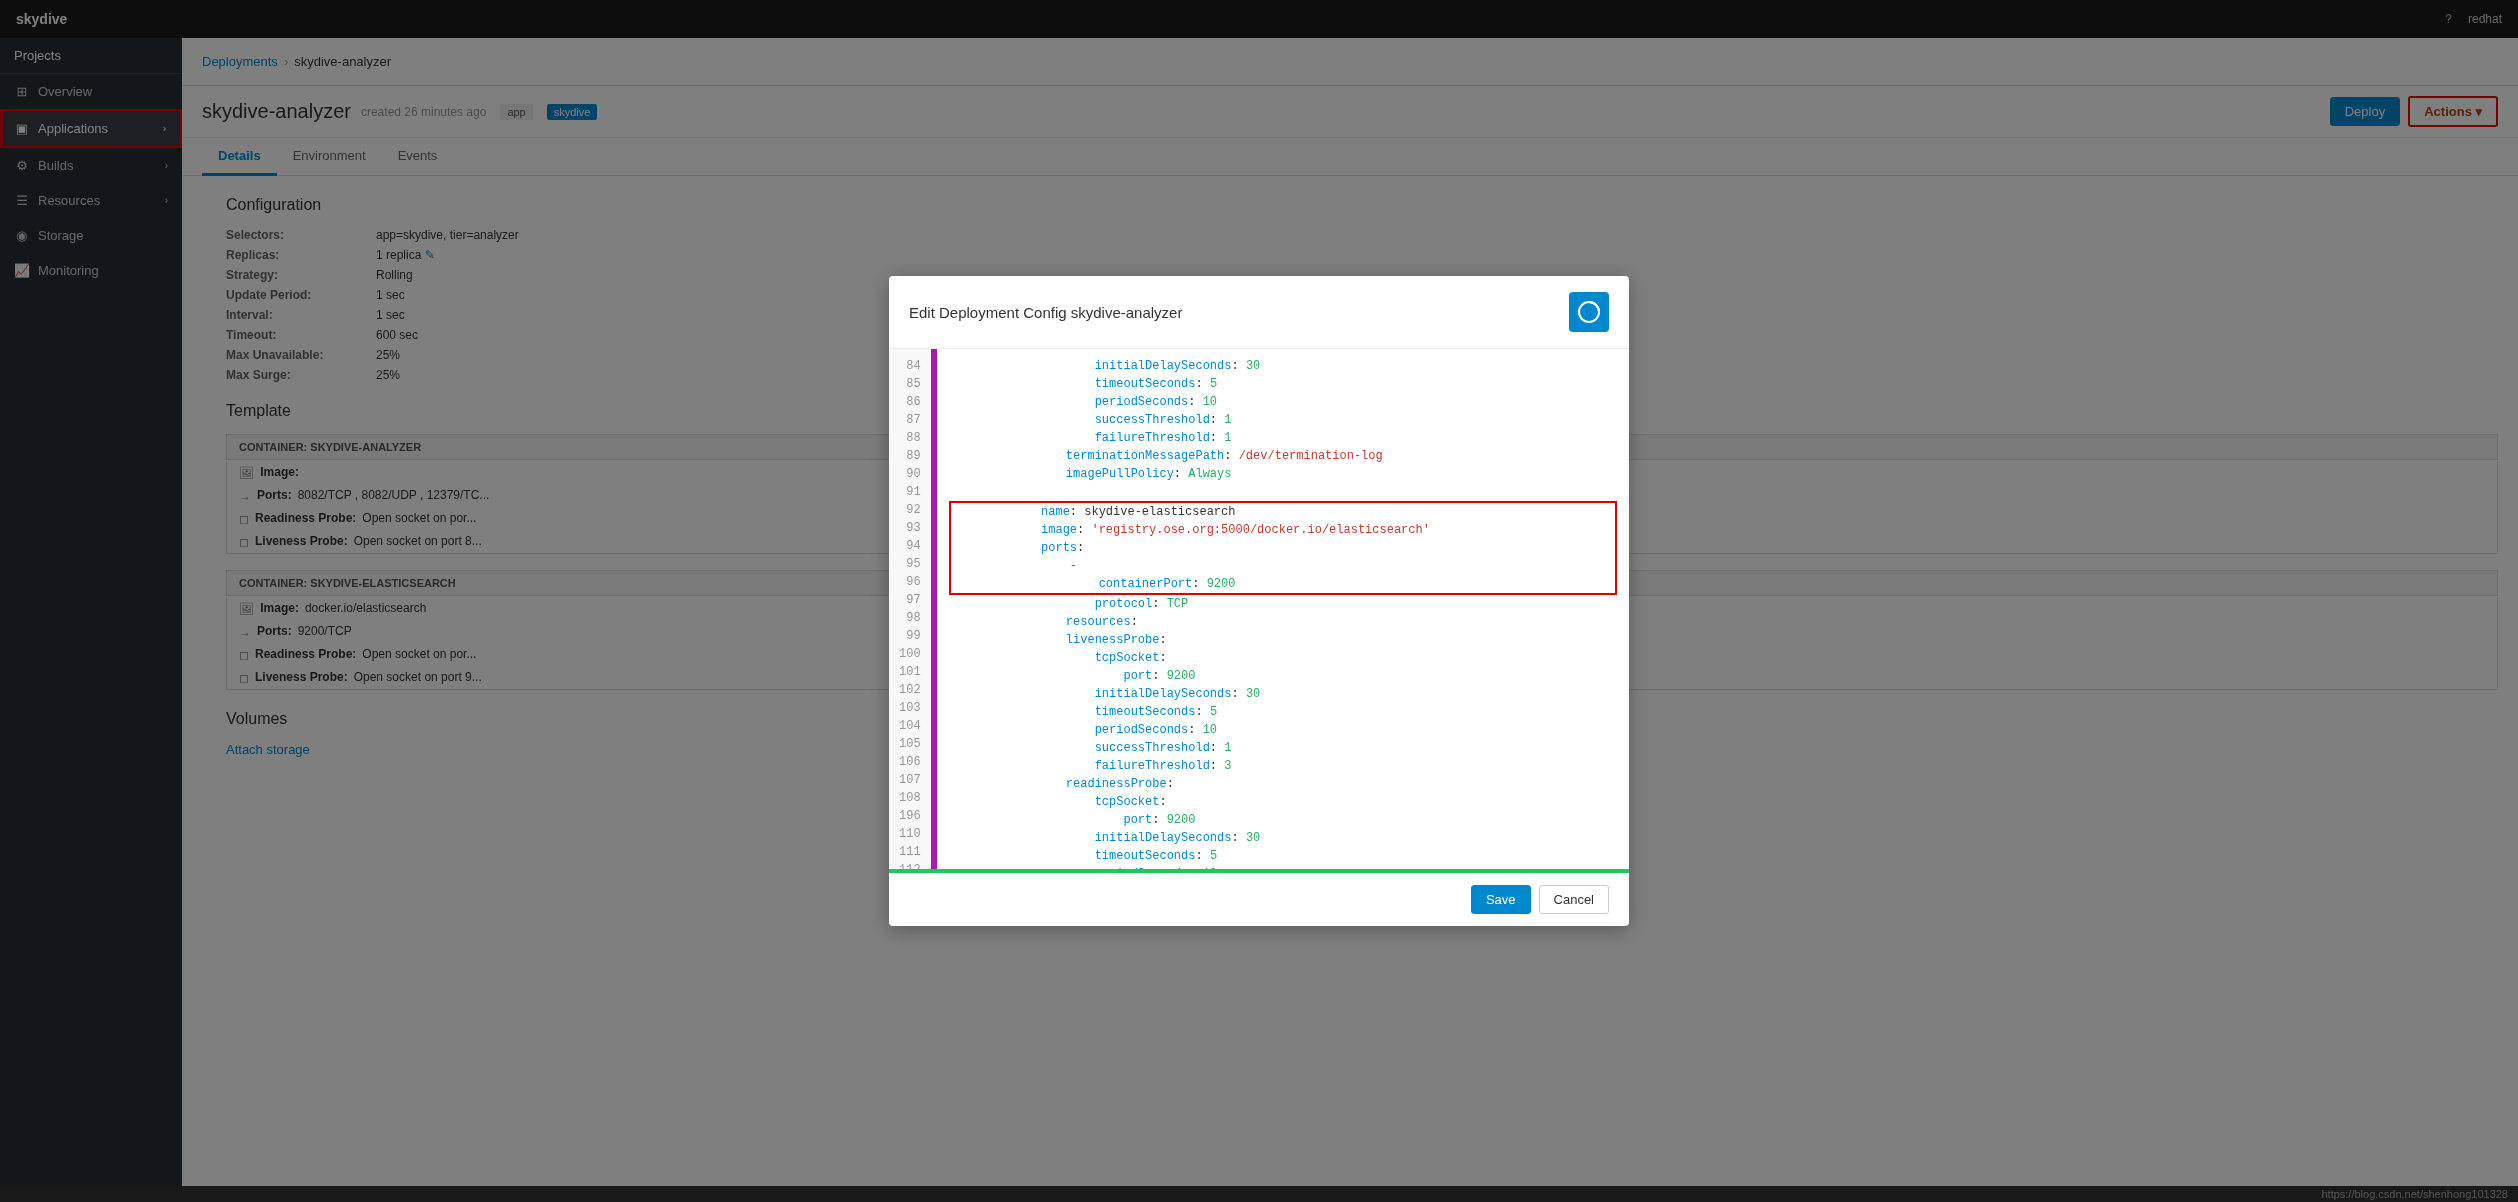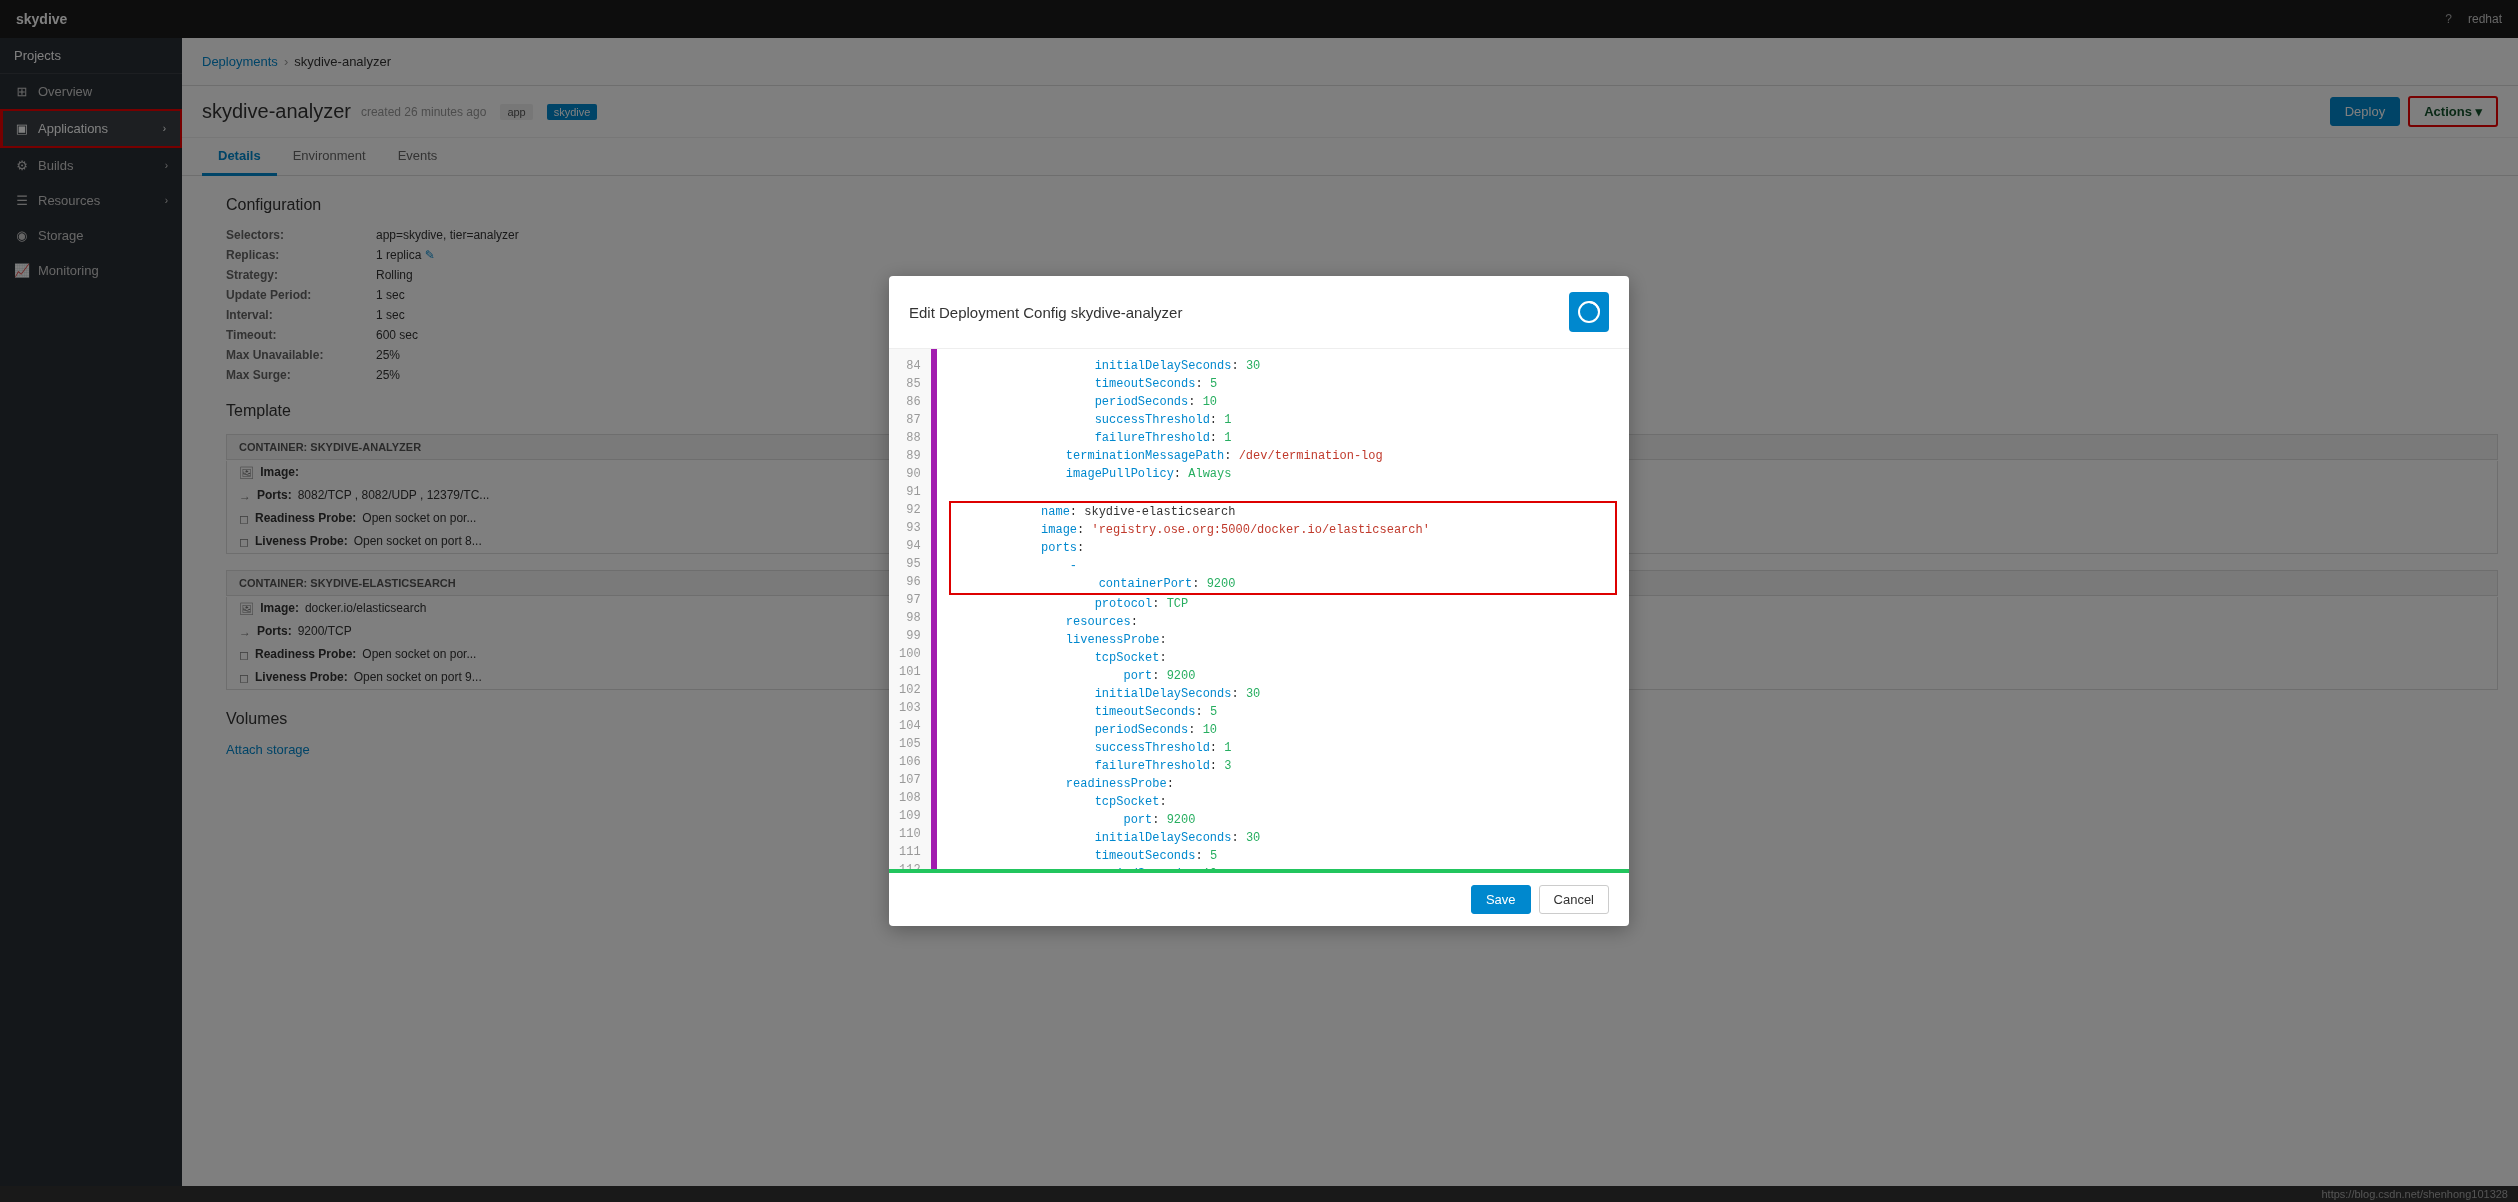--- a/index.html
+++ b/index.html
@@ -106,21 +106,21 @@
       border: 1px solid #ccc;
       background: #fff;
       cursor: pointer;
       font-size: 13px;
       color: #333;
     }
     .btn-primary { background: #0088ce; color: #fff; border-color: #0088ce; }
     .btn-actions {
       background: #fff;
       border: 2px solid #e00;
-      color: #14532d;
+      color: #c2410c;
       padding: 6px 14px;
       border-radius: 3px;
       cursor: pointer;
       font-size: 13px;
       font-weight: bold;
     }
 
     
     .tabs {
       display: flex;
@@ -454,21 +454,21 @@
             <div class="code-line">99</div>
             <div class="code-line">100</div>
             <div class="code-line">101</div>
             <div class="code-line">102</div>
             <div class="code-line">103</div>
             <div class="code-line">104</div>
             <div class="code-line">105</div>
             <div class="code-line">106</div>
             <div class="code-line">107</div>
             <div class="code-line">108</div>
-            <div class="code-line">109</div>
+            <div class="code-line">196</div>
             <div class="code-line">110</div>
             <div class="code-line">111</div>
             <div class="code-line">112</div>
           </div>
         <div class="code-content" id="code-lines"><div class="code-line">&nbsp;&nbsp;&nbsp;&nbsp;&nbsp;&nbsp;&nbsp;&nbsp;&nbsp;&nbsp;&nbsp;&nbsp;&nbsp;&nbsp;&nbsp;&nbsp;&nbsp;&nbsp;&nbsp;&nbsp;<span style="color:#0088ce">initialDelaySeconds</span>: <span style="color:#27ae60">30</span></div><div class="code-line">&nbsp;&nbsp;&nbsp;&nbsp;&nbsp;&nbsp;&nbsp;&nbsp;&nbsp;&nbsp;&nbsp;&nbsp;&nbsp;&nbsp;&nbsp;&nbsp;&nbsp;&nbsp;&nbsp;&nbsp;<span style="color:#0088ce">timeoutSeconds</span>: <span style="color:#27ae60">5</span></div><div class="code-line">&nbsp;&nbsp;&nbsp;&nbsp;&nbsp;&nbsp;&nbsp;&nbsp;&nbsp;&nbsp;&nbsp;&nbsp;&nbsp;&nbsp;&nbsp;&nbsp;&nbsp;&nbsp;&nbsp;&nbsp;<span style="color:#0088ce">periodSeconds</span>: <span style="color:#27ae60">10</span></div><div class="code-line">&nbsp;&nbsp;&nbsp;&nbsp;&nbsp;&nbsp;&nbsp;&nbsp;&nbsp;&nbsp;&nbsp;&nbsp;&nbsp;&nbsp;&nbsp;&nbsp;&nbsp;&nbsp;&nbsp;&nbsp;<span style="color:#0088ce">successThreshold</span>: <span style="color:#27ae60">1</span></div><div class="code-line">&nbsp;&nbsp;&nbsp;&nbsp;&nbsp;&nbsp;&nbsp;&nbsp;&nbsp;&nbsp;&nbsp;&nbsp;&nbsp;&nbsp;&nbsp;&nbsp;&nbsp;&nbsp;&nbsp;&nbsp;<span style="color:#0088ce">failureThreshold</span>: <span style="color:#27ae60">1</span></div><div class="code-line">&nbsp;&nbsp;&nbsp;&nbsp;&nbsp;&nbsp;&nbsp;&nbsp;&nbsp;&nbsp;&nbsp;&nbsp;&nbsp;&nbsp;&nbsp;&nbsp;<span style="color:#0088ce">terminationMessagePath</span>: <span style="color:#c0392b">/dev/termination-log</span></div><div class="code-line">&nbsp;&nbsp;&nbsp;&nbsp;&nbsp;&nbsp;&nbsp;&nbsp;&nbsp;&nbsp;&nbsp;&nbsp;&nbsp;&nbsp;&nbsp;&nbsp;<span style="color:#0088ce">imagePullPolicy</span>: <span style="color:#27ae60">Always</span></div><div class="code-line">&nbsp;</div><div class="code-line" style="display:block;line-height:1.5;border-top:2px solid #dd0000;border-left:2px solid #dd0000;border-right:2px solid #dd0000;background:#fff;padding:0 4px;">&nbsp;&nbsp;&nbsp;&nbsp;&nbsp;&nbsp;&nbsp;&nbsp;&nbsp;&nbsp;&nbsp;&nbsp;<span style="color:#0088ce">name</span>: skydive-elasticsearch</div><div class="code-line" style="display:block;line-height:1.5;border-left:2px solid #dd0000;border-right:2px solid #dd0000;background:#fff;padding:0 4px;">&nbsp;&nbsp;&nbsp;&nbsp;&nbsp;&nbsp;&nbsp;&nbsp;&nbsp;&nbsp;&nbsp;&nbsp;<span style="color:#0088ce">image</span>: <span style="color:#c0392b">'registry.ose.org:5000/docker.io/elasticsearch'</span></div><div class="code-line" style="display:block;line-height:1.5;border-left:2px solid #dd0000;border-right:2px solid #dd0000;background:#fff;padding:0 4px;">&nbsp;&nbsp;&nbsp;&nbsp;&nbsp;&nbsp;&nbsp;&nbsp;&nbsp;&nbsp;&nbsp;&nbsp;<span style="color:#0088ce">ports</span>:</div><div class="code-line" style="display:block;line-height:1.5;border-left:2px solid #dd0000;border-right:2px solid #dd0000;background:#fff;padding:0 4px;">&nbsp;&nbsp;&nbsp;&nbsp;&nbsp;&nbsp;&nbsp;&nbsp;&nbsp;&nbsp;&nbsp;&nbsp;&nbsp;&nbsp;&nbsp;&nbsp;<span style="color:#0088ce">-</span></div><div class="code-line" style="display:block;line-height:1.5;border-bottom:2px solid #dd0000;border-left:2px solid #dd0000;border-right:2px solid #dd0000;background:#fff;padding:0 4px;">&nbsp;&nbsp;&nbsp;&nbsp;&nbsp;&nbsp;&nbsp;&nbsp;&nbsp;&nbsp;&nbsp;&nbsp;&nbsp;&nbsp;&nbsp;&nbsp;&nbsp;&nbsp;&nbsp;&nbsp;<span style="color:#0088ce">containerPort</span>: <span style="color:#27ae60">9200</span></div><div class="code-line">&nbsp;&nbsp;&nbsp;&nbsp;&nbsp;&nbsp;&nbsp;&nbsp;&nbsp;&nbsp;&nbsp;&nbsp;&nbsp;&nbsp;&nbsp;&nbsp;&nbsp;&nbsp;&nbsp;&nbsp;<span style="color:#0088ce">protocol</span>: <span style="color:#27ae60">TCP</span></div><div class="code-line">&nbsp;&nbsp;&nbsp;&nbsp;&nbsp;&nbsp;&nbsp;&nbsp;&nbsp;&nbsp;&nbsp;&nbsp;&nbsp;&nbsp;&nbsp;&nbsp;<span style="color:#0088ce">resources</span>:</div><div class="code-line">&nbsp;&nbsp;&nbsp;&nbsp;&nbsp;&nbsp;&nbsp;&nbsp;&nbsp;&nbsp;&nbsp;&nbsp;&nbsp;&nbsp;&nbsp;&nbsp;<span style="color:#0088ce">livenessProbe</span>:</div><div class="code-line">&nbsp;&nbsp;&nbsp;&nbsp;&nbsp;&nbsp;&nbsp;&nbsp;&nbsp;&nbsp;&nbsp;&nbsp;&nbsp;&nbsp;&nbsp;&nbsp;&nbsp;&nbsp;&nbsp;&nbsp;<span style="color:#0088ce">tcpSocket</span>:</div><div class="code-line">&nbsp;&nbsp;&nbsp;&nbsp;&nbsp;&nbsp;&nbsp;&nbsp;&nbsp;&nbsp;&nbsp;&nbsp;&nbsp;&nbsp;&nbsp;&nbsp;&nbsp;&nbsp;&nbsp;&nbsp;&nbsp;&nbsp;&nbsp;&nbsp;<span style="color:#0088ce">port</span>: <span style="color:#27ae60">9200</span></div><div class="code-line">&nbsp;&nbsp;&nbsp;&nbsp;&nbsp;&nbsp;&nbsp;&nbsp;&nbsp;&nbsp;&nbsp;&nbsp;&nbsp;&nbsp;&nbsp;&nbsp;&nbsp;&nbsp;&nbsp;&nbsp;<span style="color:#0088ce">initialDelaySeconds</span>: <span style="color:#27ae60">30</span></div><div class="code-line">&nbsp;&nbsp;&nbsp;&nbsp;&nbsp;&nbsp;&nbsp;&nbsp;&nbsp;&nbsp;&nbsp;&nbsp;&nbsp;&nbsp;&nbsp;&nbsp;&nbsp;&nbsp;&nbsp;&nbsp;<span style="color:#0088ce">timeoutSeconds</span>: <span style="color:#27ae60">5</span></div><div class="code-line">&nbsp;&nbsp;&nbsp;&nbsp;&nbsp;&nbsp;&nbsp;&nbsp;&nbsp;&nbsp;&nbsp;&nbsp;&nbsp;&nbsp;&nbsp;&nbsp;&nbsp;&nbsp;&nbsp;&nbsp;<span style="color:#0088ce">periodSeconds</span>: <span style="color:#27ae60">10</span></div><div class="code-line">&nbsp;&nbsp;&nbsp;&nbsp;&nbsp;&nbsp;&nbsp;&nbsp;&nbsp;&nbsp;&nbsp;&nbsp;&nbsp;&nbsp;&nbsp;&nbsp;&nbsp;&nbsp;&nbsp;&nbsp;<span style="color:#0088ce">successThreshold</span>: <span style="color:#27ae60">1</span></div><div class="code-line">&nbsp;&nbsp;&nbsp;&nbsp;&nbsp;&nbsp;&nbsp;&nbsp;&nbsp;&nbsp;&nbsp;&nbsp;&nbsp;&nbsp;&nbsp;&nbsp;&nbsp;&nbsp;&nbsp;&nbsp;<span style="color:#0088ce">failureThreshold</span>: <span style="color:#27ae60">3</span></div><div class="code-line">&nbsp;&nbsp;&nbsp;&nbsp;&nbsp;&nbsp;&nbsp;&nbsp;&nbsp;&nbsp;&nbsp;&nbsp;&nbsp;&nbsp;&nbsp;&nbsp;<span style="color:#0088ce">readinessProbe</span>:</div><div class="code-line">&nbsp;&nbsp;&nbsp;&nbsp;&nbsp;&nbsp;&nbsp;&nbsp;&nbsp;&nbsp;&nbsp;&nbsp;&nbsp;&nbsp;&nbsp;&nbsp;&nbsp;&nbsp;&nbsp;&nbsp;<span style="color:#0088ce">tcpSocket</span>:</div><div class="code-line">&nbsp;&nbsp;&nbsp;&nbsp;&nbsp;&nbsp;&nbsp;&nbsp;&nbsp;&nbsp;&nbsp;&nbsp;&nbsp;&nbsp;&nbsp;&nbsp;&nbsp;&nbsp;&nbsp;&nbsp;&nbsp;&nbsp;&nbsp;&nbsp;<span style="color:#0088ce">port</span>: <span style="color:#27ae60">9200</span></div><div class="code-line">&nbsp;&nbsp;&nbsp;&nbsp;&nbsp;&nbsp;&nbsp;&nbsp;&nbsp;&nbsp;&nbsp;&nbsp;&nbsp;&nbsp;&nbsp;&nbsp;&nbsp;&nbsp;&nbsp;&nbsp;<span style="color:#0088ce">initialDelaySeconds</span>: <span style="color:#27ae60">30</span></div><div class="code-line">&nbsp;&nbsp;&nbsp;&nbsp;&nbsp;&nbsp;&nbsp;&nbsp;&nbsp;&nbsp;&nbsp;&nbsp;&nbsp;&nbsp;&nbsp;&nbsp;&nbsp;&nbsp;&nbsp;&nbsp;<span style="color:#0088ce">timeoutSeconds</span>: <span style="color:#27ae60">5</span></div><div class="code-line">&nbsp;&nbsp;&nbsp;&nbsp;&nbsp;&nbsp;&nbsp;&nbsp;&nbsp;&nbsp;&nbsp;&nbsp;&nbsp;&nbsp;&nbsp;&nbsp;&nbsp;&nbsp;&nbsp;&nbsp;<span style="color:#0088ce">periodSeconds</span>: <span style="color:#27ae60">10</span></div></div>
       </div>
     </div>
     <div class="modal-footer">
       <button class="btn btn-primary">Save</button>
       <button class="btn">Cancel</button>

